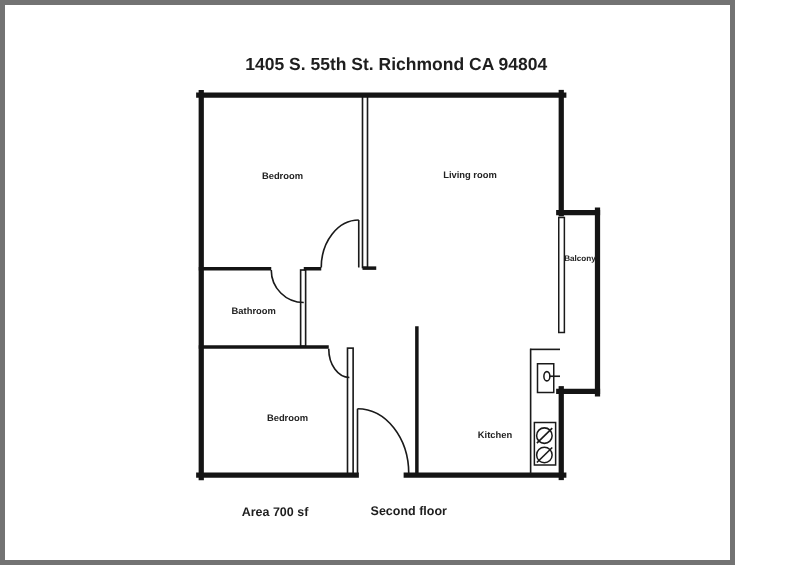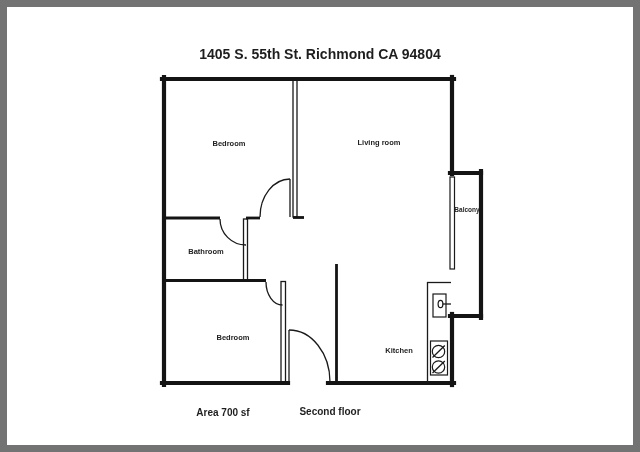--- a/index.html
+++ b/index.html
@@ -3,25 +3,25 @@
 <meta charset="utf-8">
 <style>
   html, body {
     margin: 0;
     padding: 0;
     background: #ffffff;
     font-family: "Liberation Sans", sans-serif;
   }
   .page {
     position: relative;
-    width: 640px;
+    width: 588px;
     height: 452px;
     background: #ffffff;
     box-sizing: border-box;
-    border: 7px solid #737373;
+    border: 4px solid #737373;
     overflow: hidden;
     text-decoration: underline;
   }
   svg { display: block; }
   .wall-outer {
     stroke: #141414;
     stroke-width: 4.2;
     fill: none;
     stroke-linecap: square;
   }

